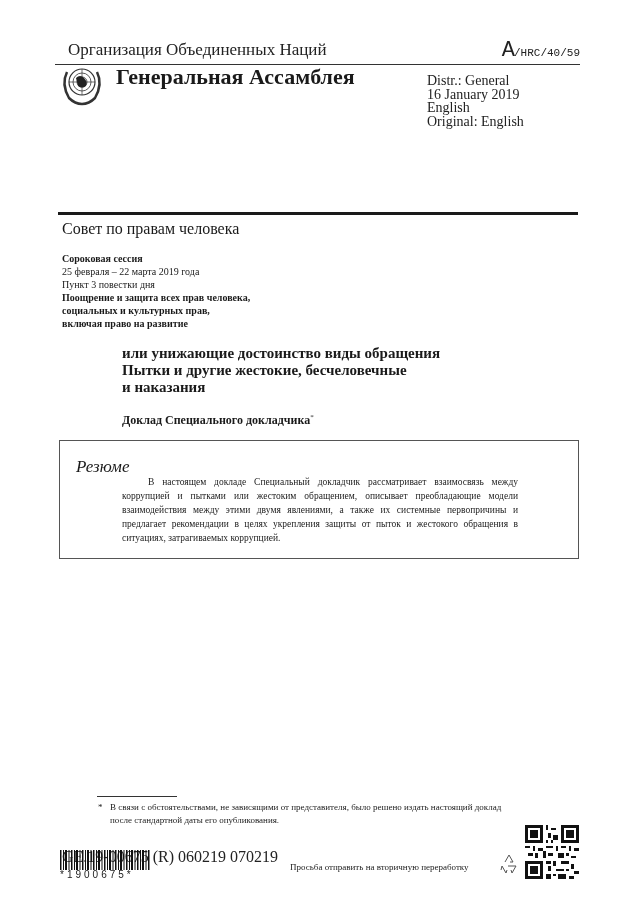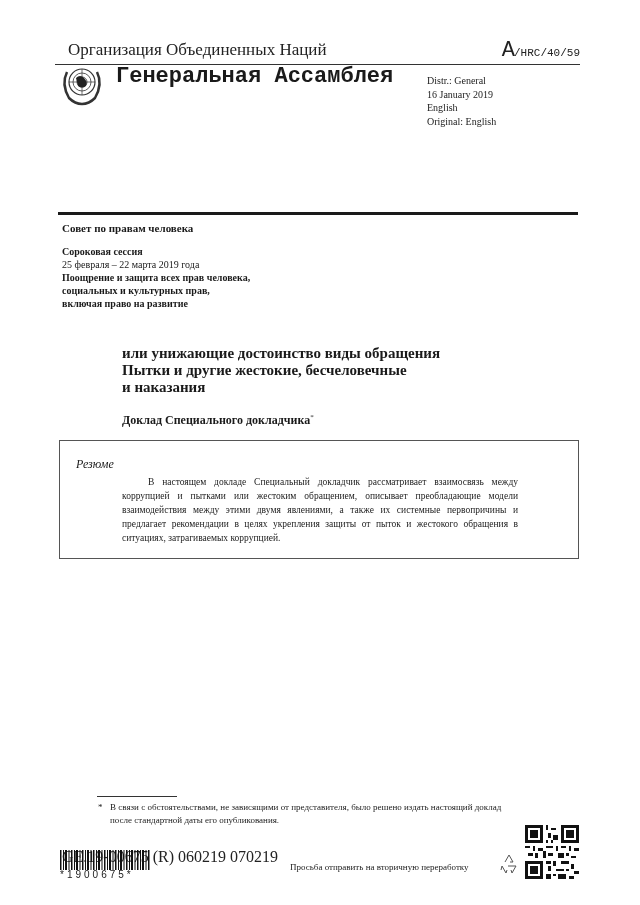--- a/index.html
+++ b/index.html
@@ -3,32 +3,32 @@
 <meta charset="utf-8">
 <style>
   html, body { margin: 0; padding: 0; background: #ffffff; }
   body { width: 640px; height: 905px; position: relative; overflow: hidden; color: #1a1a1a; font-family: "Liberation Serif", serif; }
   .abs { position: absolute; }
   .org-name { left: 68px; top: 40px; font-size: 17px; color: #222; }
   .symbol { right: 60px; top: 38px; font-size: 11px; color: #222; font-family: Liberation Mono, monospace; }
   .symbol .big { font-size: 22px; letter-spacing: -1px; }
   .rule-top { left: 55px; top: 64px; width: 525px; height: 1px; background: #333; }
   .un-logo { left: 58px; top: 60px; width: 48px; height: 48px; }
-  .assembly { left: 116px; top: 64px; font-size: 22px; font-weight: bold; font-family: Liberation Mono, monospace; }
-  .distr { left: 427px; top: 74px; font-size: 10px; line-height: 13.5px; color: #222; }
+  .assembly { left: 116px; top: 64px; font-size: 22px; font-weight: bold; }
+  .distr { left: 427px; top: 74px; font-size: 14px; line-height: 13.5px; color: #222; }
   .distr div { white-space: nowrap; }
   .rule-mid { left: 58px; top: 212px; width: 520px; height: 3px; background: #1a1a1a; }
   .session { left: 62px; top: 222px; font-size: 10px; line-height: 13px; }
-  .session .council { font-size: 11px; font-weight: bold; margin-bottom: 10px; }
+  .session .council { font-size: 16px; font-weight: normal; margin-bottom: 17px; }
   .session .b { font-weight: bold; }
   .title { left: 122px; top: 345px; font-size: 15px; font-weight: bold; line-height: 17px; width: 340px; }
   .subtitle { left: 122px; top: 413px; font-size: 12px; font-weight: bold; }
   .subtitle sup { font-size: 7px; font-weight: normal; }
   .summary-box { left: 59px; top: 440px; width: 520px; height: 119px; border: 1px solid #555; box-sizing: border-box; }
-  .summary-label { left: 76px; top: 457px; font-size: 12px; font-style: italic; }
+  .summary-label { left: 76px; top: 457px; font-size: 17px; font-style: italic; }
   .summary-text { left: 122px; top: 475px; width: 396px; font-size: 9.5px; line-height: 14px; text-align: justify; text-indent: 26px; color: #222; }
   .fn-rule { left: 97px; top: 796px; width: 80px; height: 1px; background: #333; }
   .fn-text { left: 110px; top: 801px; width: 408px; font-size: 9px; line-height: 12.5px; color: #222; }
   .fn-text .star { position: absolute; left: -12px; top: 0; }
   .job-no { left: 62px; top: 848px; font-size: 16px; color: #222; }
   .barcode { left: 60px; top: 850px; width: 90px; height: 20px; }
   .barcode-num { left: 60px; top: 869px; font-size: 10px; letter-spacing: 3px; font-family: "Liberation Sans", sans-serif; text-align: right; }
   .recycle-text { left: 290px; top: 862px; font-size: 9px; color: #222; }
   .recycle-icon { left: 498px; top: 853px; width: 22px; height: 22px; }
   .qr { left: 525px; top: 825px; width: 54px; height: 54px; }
@@ -59,20 +59,21 @@
   <div>English</div>
   <div>Original: English</div>
 </div>
 
 <div class="abs rule-mid"></div>
 
 <div class="abs session">
   <div class="council">Совет по правам человека</div>
   <div class="b">Сороковая сессия</div>
   <div>25 февраля – 22 марта 2019 года</div>
+  <div>Пункт 3 повестки дня</div>
   <div class="b">Поощрение и защита всех прав человека,</div>
   <div class="b">социальных и культурных прав,</div>
   <div class="b">включая право на развитие</div>
 </div>
 
 <div class="abs title">
   <div>или унижающие достоинство виды обращения</div>
   <div>Пытки и другие жестокие, бесчеловечные</div>
   <div>и наказания</div>
 </div>

